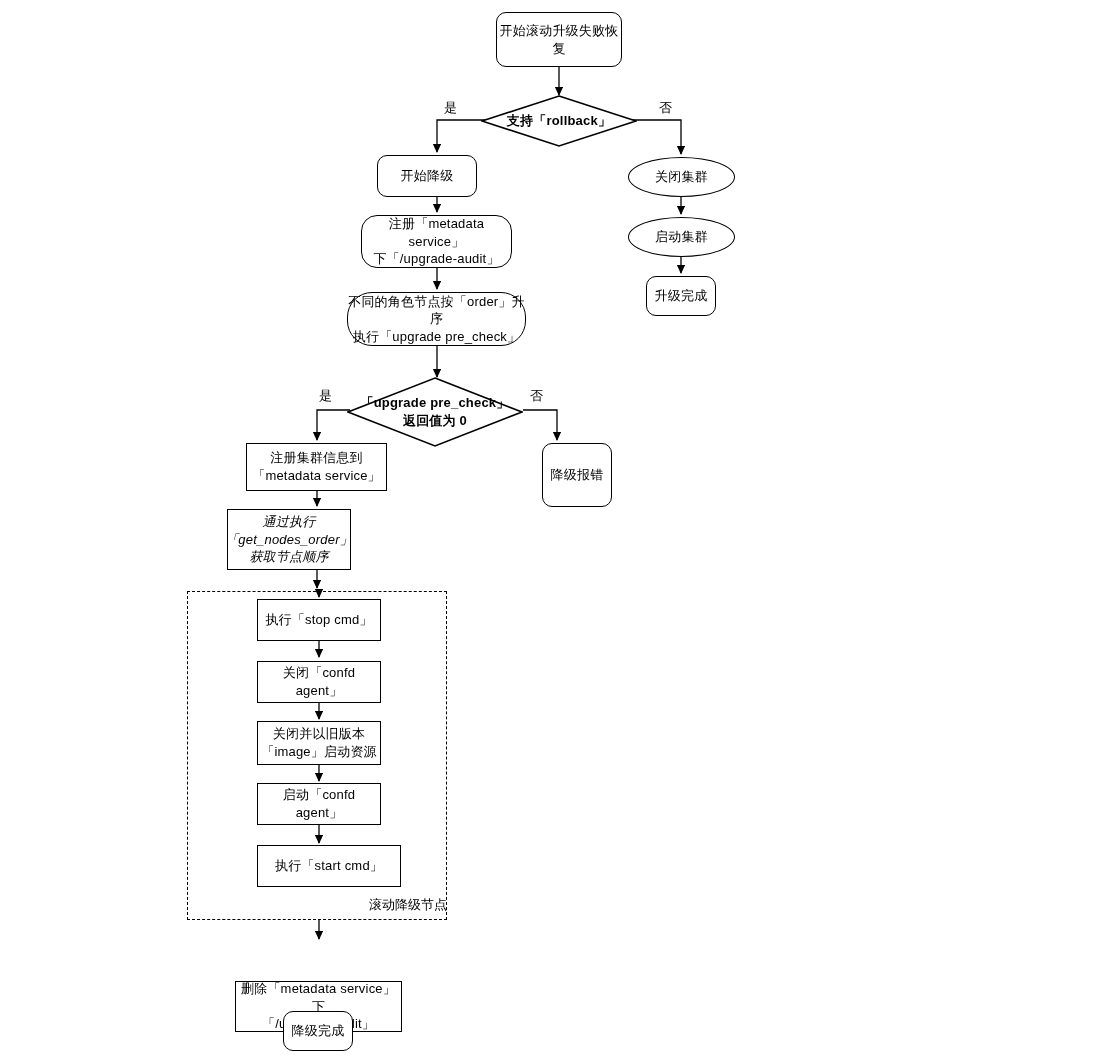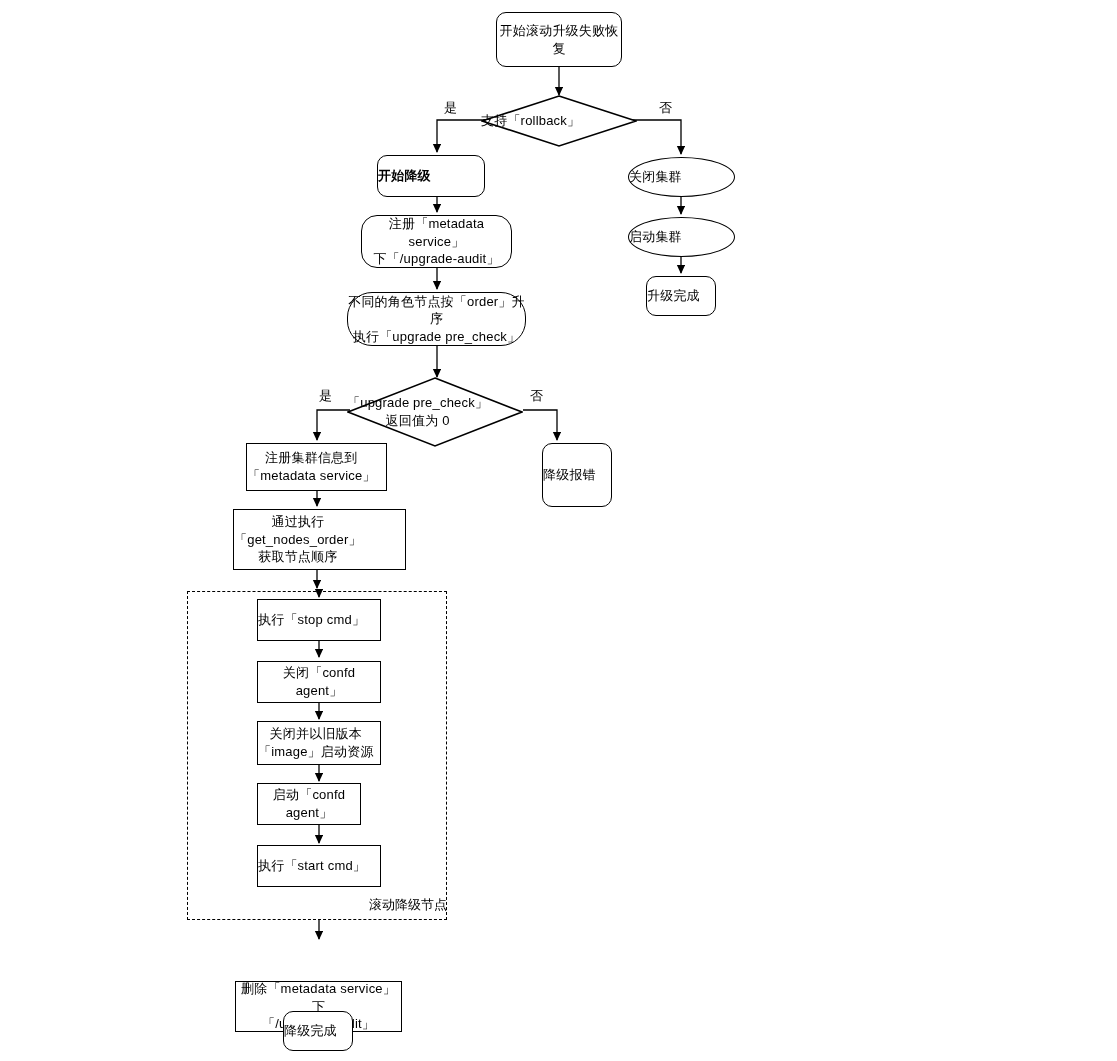--- a/index.html
+++ b/index.html
@@ -15,35 +15,37 @@
     width: 1117px;
     height: 1061px;
     background: #ffffff;
     overflow: hidden;
   }
   .node {
     position: absolute;
     box-sizing: border-box;
     display: flex;
     align-items: center;
+    justify-content: center;
     text-align: center;
     color: #000000;
     font-size: 13px;
     line-height: 1.35;
     background: #ffffff;
     border: 1.3px solid #000000;
     white-space: pre-line;
     letter-spacing: 0.2px;
   }
   .node.rect { border-radius: 0; }
   .node.rounded { border-radius: 10px; }
   .node.ellipse { border-radius: 50% / 50%; }
   .node.diamond {
     border: none;
     background: transparent;
+    font-weight: bold;
   }
   .diamond-shape {
     position: absolute;
     left: 0; top: 0;
     width: 100%; height: 100%;
   }
   .diamond-label {
     position: relative;
     z-index: 2;
     white-space: pre-line;
@@ -135,21 +137,21 @@
 
   <div class="node diamond" style="left:481px; top:95px; width:156px; height:52px;">
     <svg class="diamond-shape" viewBox="0 0 156 52" preserveAspectRatio="none">
       <polygon points="78,1 155,26 78,51 1,26" fill="#ffffff" stroke="#000000" stroke-width="1.6" vector-effect="non-scaling-stroke"></polygon>
     </svg>
     <span class="diamond-label">支持「rollback」</span>
   </div>
   <div class="edge-label" style="left:444px; top:99px;">是</div>
   <div class="edge-label" style="left:659px; top:99px;">否</div>
 
-  <div class="node rounded" style="left:377px; top:155px; width:108px; height:42px;font-weight:bold;">
+  <div class="node rounded" style="left:377px; top:155px; width:100px; height:42px;">
     <span>开始降级</span>
   </div>
 
   <div class="node rect" style="left:361px; top:215px; width:151px; height:53px;border-radius:16px;">
     <span>注册「metadata service」
 下「/upgrade-audit」</span>
   </div>
 
   <div class="node rect" style="left:347px; top:292px; width:179px; height:54px;border-radius:25px;">
     <span>不同的角色节点按「order」升序
@@ -164,21 +166,21 @@
 返回值为 0</span>
   </div>
   <div class="edge-label" style="left:319px; top:387px;">是</div>
   <div class="edge-label" style="left:530px; top:387px;">否</div>
 
   <div class="node rect" style="left:246px; top:443px; width:141px; height:48px;">
     <span>注册集群信息到
 「metadata service」</span>
   </div>
 
-  <div class="node rect" style="left:233px; top:509px; width:173px; height:61px;">
+  <div class="node rect" style="left:227px; top:509px; width:124px; height:61px;font-style:italic;">
     <span>通过执行
 「get_nodes_order」
 获取节点顺序</span>
   </div>
 
   <div class="node rounded" style="left:522px; top:443px; width:70px; height:64px;margin-left:20px;">
     <span>降级报错</span>
   </div>
 
   <div class="node ellipse" style="left:628px; top:157px; width:107px; height:40px;">
@@ -202,25 +204,25 @@
 
   <div class="node rect" style="left:257px; top:661px; width:124px; height:42px;">
     <span>关闭「confd agent」</span>
   </div>
 
   <div class="node rect" style="left:257px; top:721px; width:124px; height:44px;">
     <span>关闭并以旧版本
 「image」启动资源</span>
   </div>
 
-  <div class="node rect" style="left:257px; top:783px; width:104px; height:42px;">
+  <div class="node rect" style="left:257px; top:783px; width:124px; height:42px;">
     <span>启动「confd agent」</span>
   </div>
 
-  <div class="node rect" style="left:257px; top:845px; width:124px; height:42px;">
+  <div class="node rect" style="left:257px; top:845px; width:144px; height:42px;">
     <span>执行「start cmd」</span>
   </div>
 
   <div class="node rect" style="left:235px; top:941px; width:167px; height:51px;margin-top:40px;">
     <span>删除「metadata service」下
 「/upgrade-audit」</span>
   </div>
 
   <div class="node rounded" style="left:283px; top:1011px; width:70px; height:40px;">
     <span>降级完成</span>

